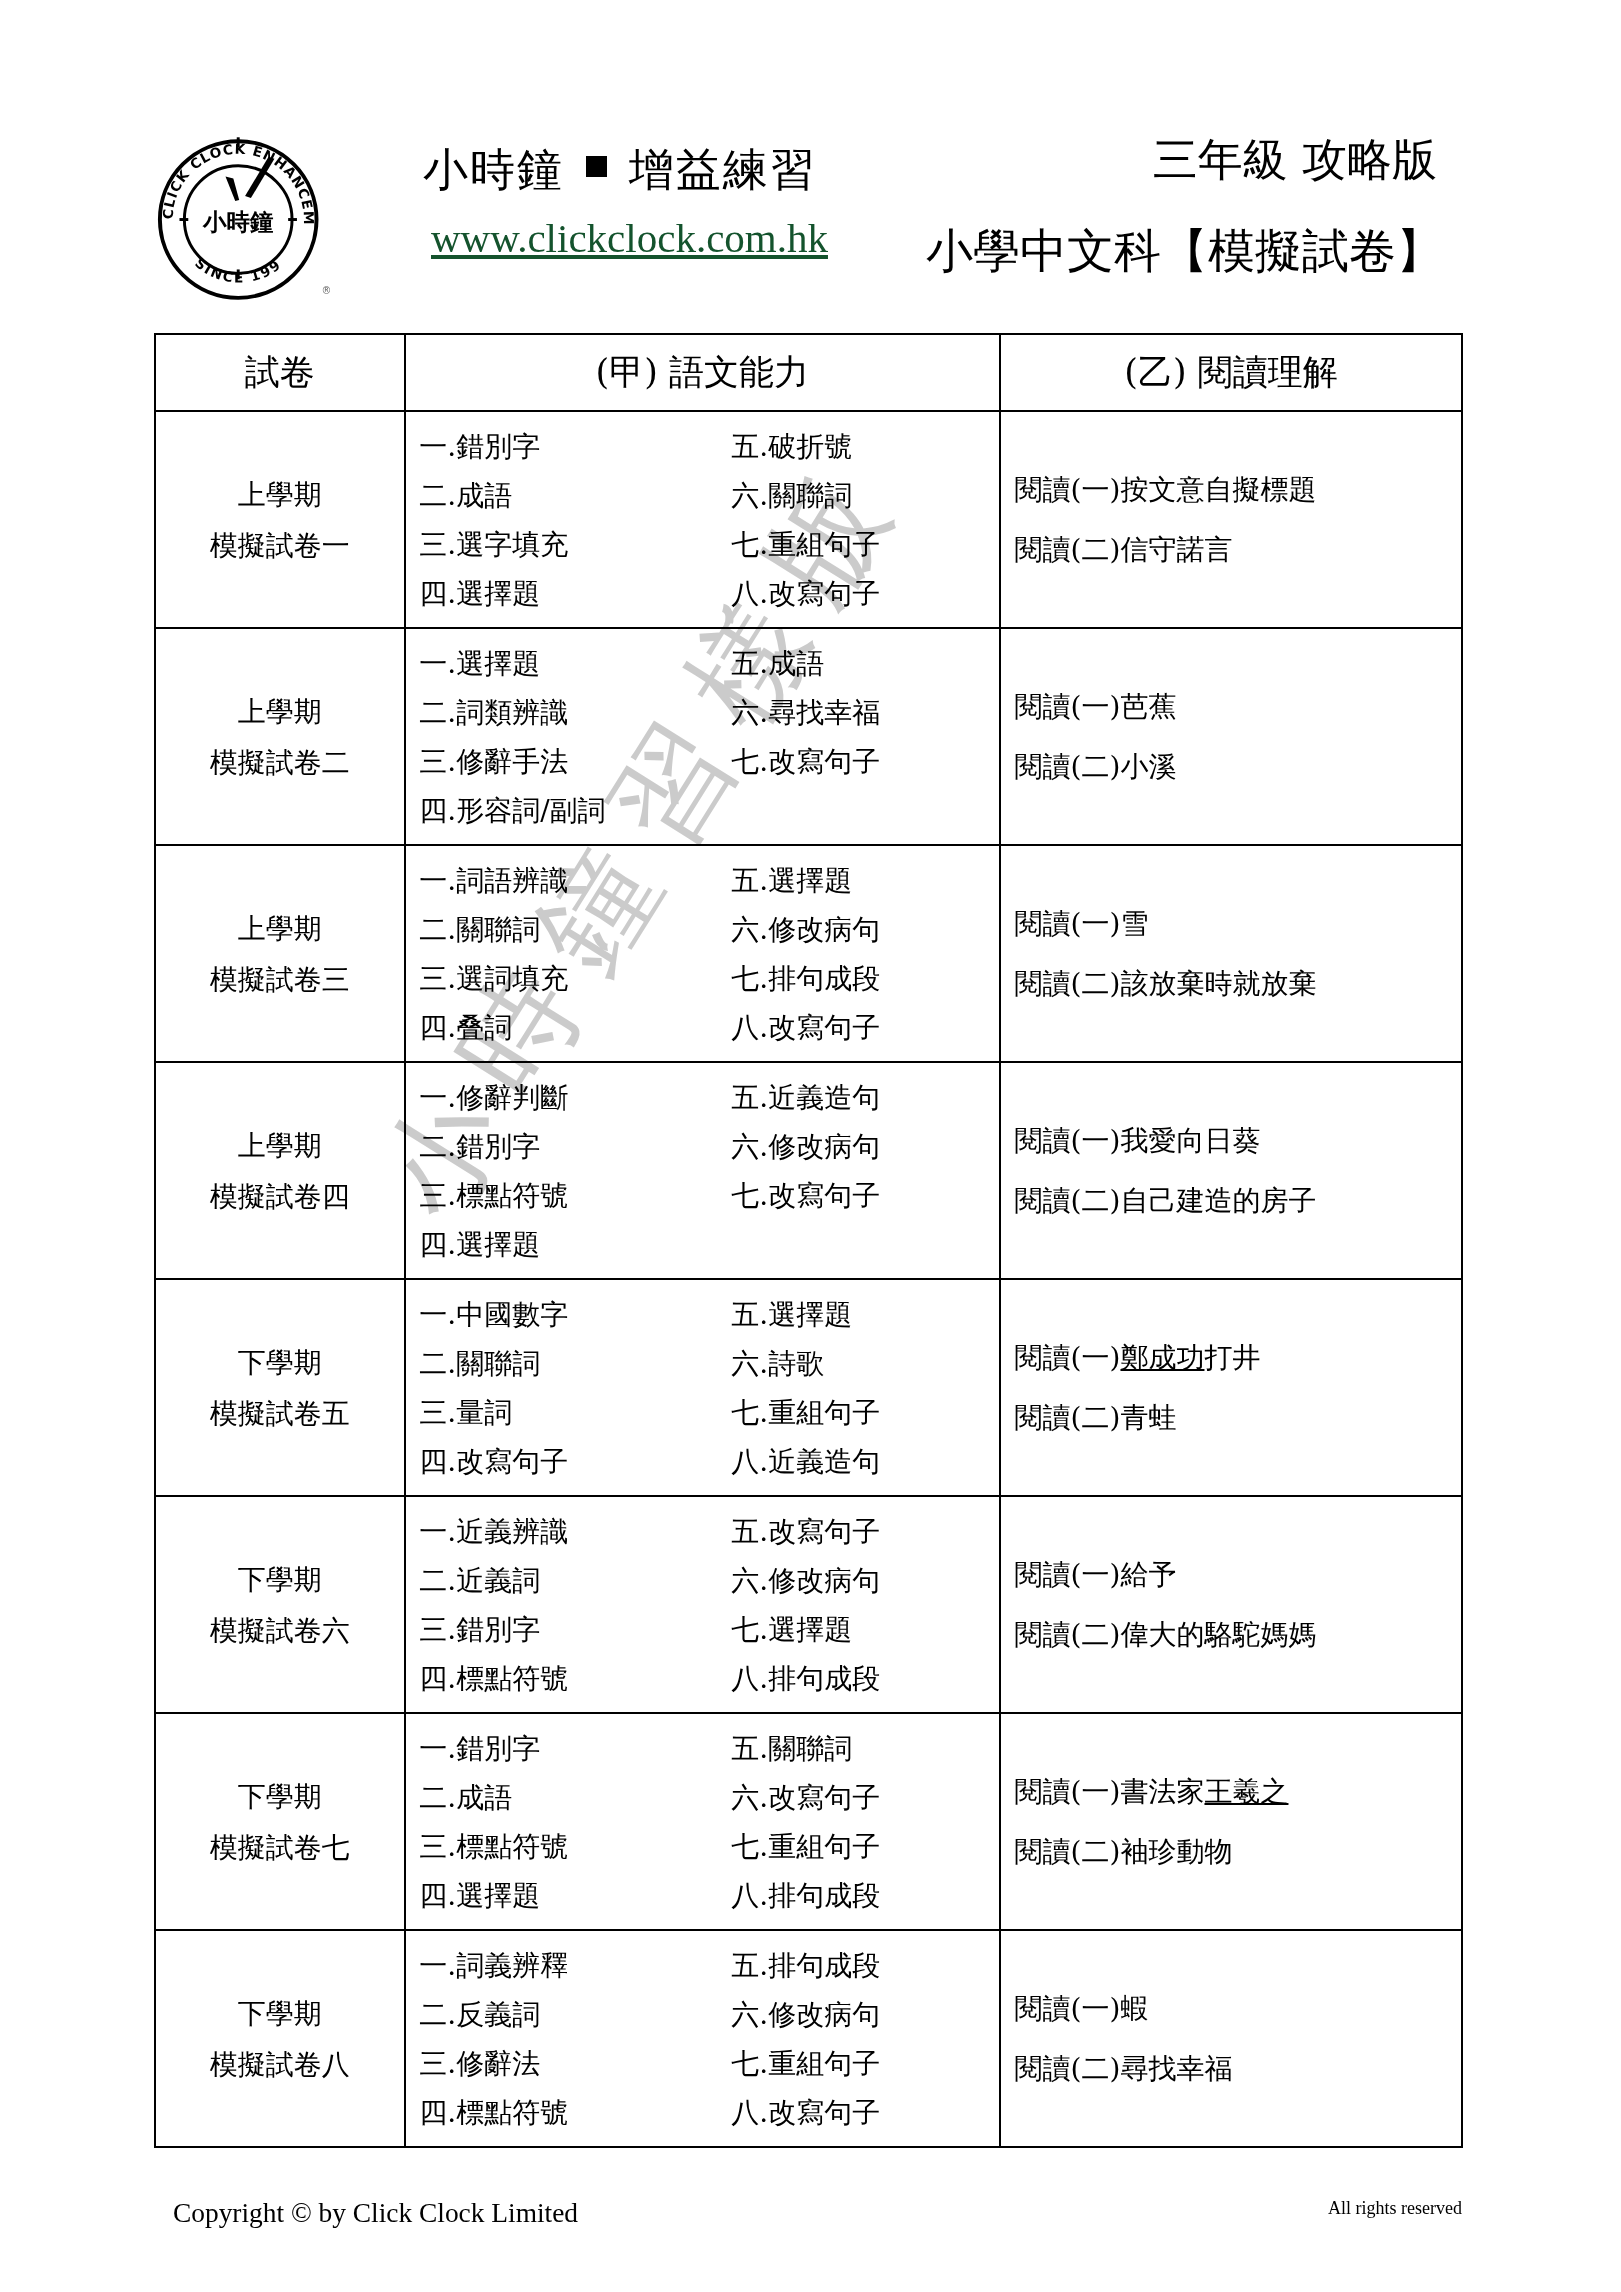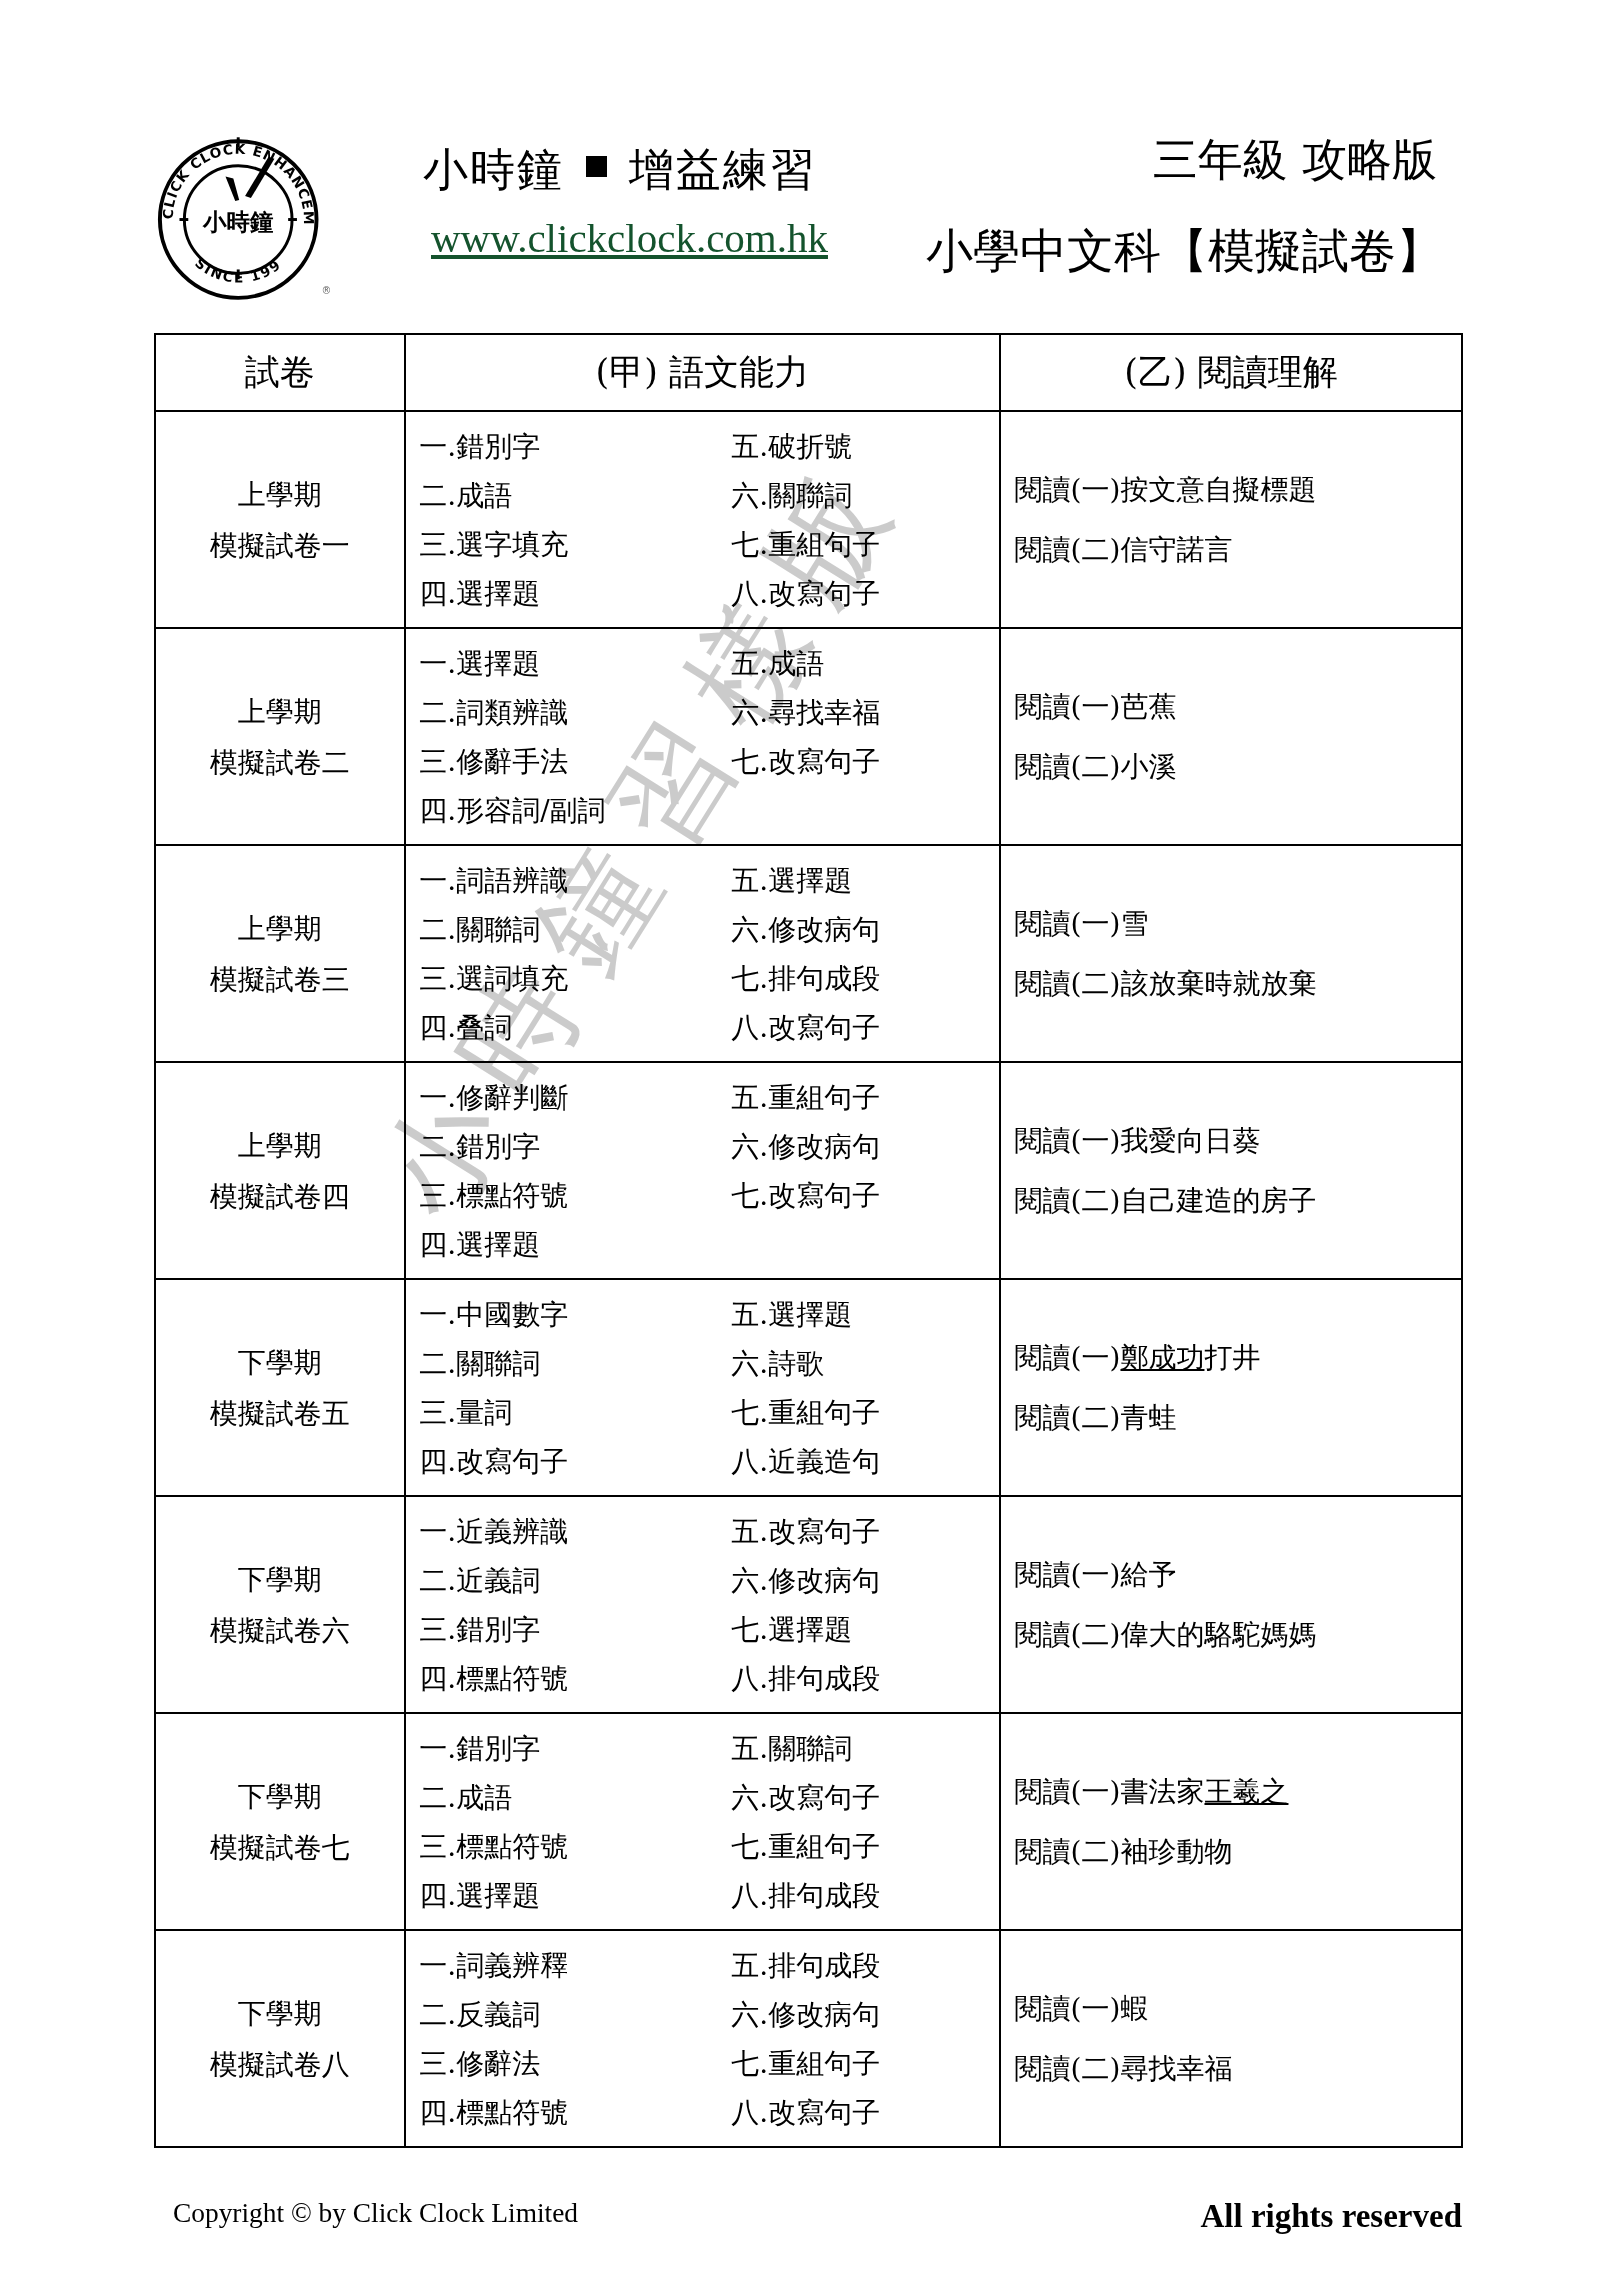--- a/index.html
+++ b/index.html
@@ -30,21 +30,21 @@
   .read-item { white-space: nowrap; line-height: 51px; margin: 9.8px 0; }
   .read-item .u { text-decoration: underline; }
 
   
   .watermark { position: absolute; left: 412px; top: 1127px; transform: rotate(-58deg); transform-origin: left center;
                font-size: 116px; color: rgba(140,140,140,0.45); letter-spacing: 29px; white-space: nowrap; pointer-events: none;
                font-family: "DejaVu Serif", serif; -webkit-text-stroke: 0; }
 
   
   .footer-left { position: absolute; left: 173px; top: 2198px; font-family: "Liberation Serif", serif; font-size: 27.4px; white-space: nowrap; }
-  .footer-right { position: absolute; right: 159px; top: 2198px; font-family: "Liberation Serif", serif; font-size: 33px; white-space: nowrap; font-weight: bold; }
+  .footer-right { position: absolute; right: 159px; top: 2198px; font-family: "Liberation Serif", serif; font-size: 18px; white-space: nowrap; }
 </style>
 </head>
 <body>
 
 <div class="page">
 
   <svg class="logo" viewBox="0 0 190 170">
     <defs>
       <path id="ringTop" d="M 18,84 A 67,67 0 0 1 152,84"></path>
       <path id="ringBottom" d="M 40,130 A 67,67 0 0 0 132,130"></path>
@@ -164,21 +164,21 @@
     </td>
   </tr>
         <tr>
     <td class="paper-cell">
       <div>上學期</div>
       <div>模擬試卷四</div>
     </td>
     <td>
       <div class="lang-grid">
               <div class="lang-item">一.修辭判斷</div>
-              <div class="lang-item">五.重組句子</div>
+              <div class="lang-item">五.近義造句</div>
               <div class="lang-item">二.錯別字</div>
               <div class="lang-item">六.修改病句</div>
               <div class="lang-item">三.標點符號</div>
               <div class="lang-item">七.改寫句子</div>
               <div class="lang-item">四.選擇題</div>
               <div class="lang-item"></div>
             </div>
     </td>
     <td>
       <div class="read-list">

